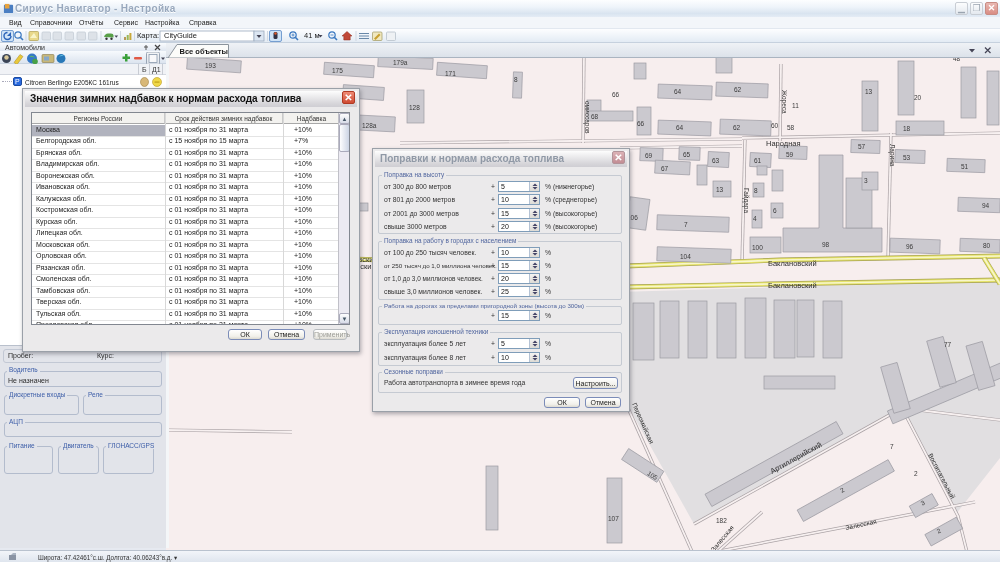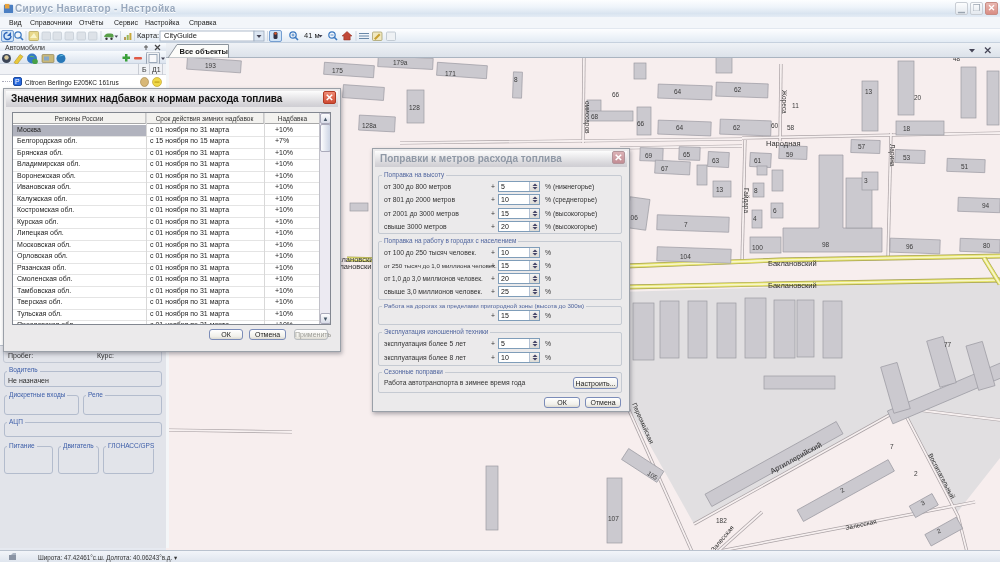--- a/index.html
+++ b/index.html
@@ -412,21 +412,21 @@
 <div class="abs" id="statusbar">
     <svg style="position:absolute;left:9px;top:2px;" width="10" height="8" viewBox="0 0 10 8">
       <rect x="0" y="2" width="7" height="5" fill="#8a94a4"></rect>
       <path d="M2 2 l2-2 3 0 0 2z" fill="#aab4c2"></path>
     </svg>
     <span id="status-text">Широта: 47.42461°с.ш.  Долгота: 40.06243°в.д.  ▾</span>
   </div>
 
 <div class="dialog" id="dlg2" style="left:372px;top:148px;width:258px;height:264px;">
   <div class="dlg-title">
-      <span class="dlg-title-text" style="color:#9099a6;">Поправки к метров расхода топлива</span>
+      <span class="dlg-title-text" style="color:#9099a6;">Поправки к нормам расхода топлива</span>
     <div class="dlg-x" style="right:2px;top:0;background:linear-gradient(#dcb2b6,#c28d94);border:1px solid #b2949a;">✕</div>
   </div>
   <div class="grp2" style="left:5px;top:26px;width:244px;height:59px;"></div>
   <div class="bluelabel" style="left:9px;top:22px;">Поправка на высоту</div>
   <div class="d2row" style="left:11px;top:34px;">от 300 до 800 метров</div>
   <div class="d2row" style="left:11px;top:47px;">от 801 до 2000 метров</div>
   <div class="d2row" style="left:11px;top:61px;">от 2001 до 3000 метров</div>
   <div class="d2row" style="left:11px;top:74px;">свыше 3000 метров</div>
   <div class="d2row" style="left:172px;top:34px;">%  (нижнегорье)</div>
   <div class="d2row" style="left:172px;top:47px;">%  (среднегорье)</div>
@@ -540,21 +540,21 @@
     <div class="d2row" style="left:118px;top:205px;">+</div>
     <div class="spin" style="left:125px;top:203px;">
       <span class="v">10</span>
       <span class="ud"><svg width="10" height="9" viewBox="0 0 10 9">
           <path d="M5 1.5 L7.5 4 L2.5 4 Z" fill="#446"></path>
           <path d="M5 7.5 L7.5 5 L2.5 5 Z" fill="#446"></path>
         </svg></span>
     </div>
   </div>
 
-<div class="dialog" id="dlg1" style="left:3px;top:88px;width:338px;height:264px;">
+<div class="dialog" id="dlg1" style="left:22px;top:88px;width:338px;height:264px;">
   <div class="dlg-title">
       <span class="dlg-title-text" style="color:#111;">Значения зимних надбавок к нормам расхода топлива</span>
     <div class="dlg-x" style="right:2px;top:0;background:linear-gradient(#ef8a74,#cf4a32);border:1px solid #b03a24;">✕</div>
   </div>
   <div id="d1tbl">
     <div class="thdr" style="left:0;width:133px;">Регионы России</div>
     <div class="thdr" style="left:133px;width:118px;">Срок действия зимних надбавок</div>
     <div class="thdr" style="left:251px;width:57px;border-right:none;">Надбавка</div>
     <div id="d1rows">
         <div class="trow" style="left:0;top:11.5px;width:308px;">

